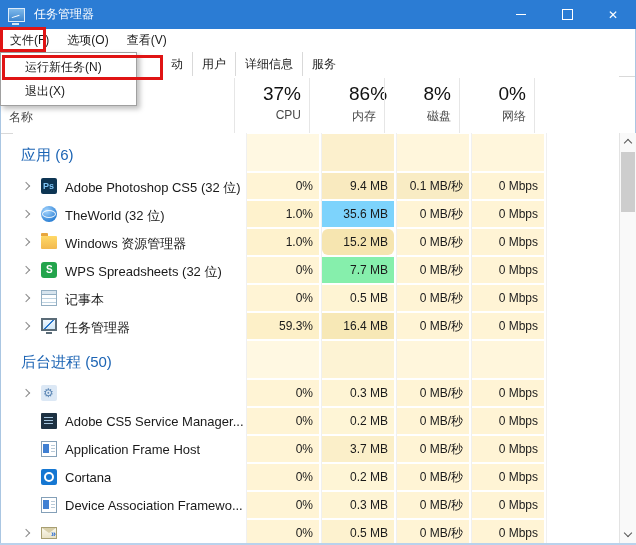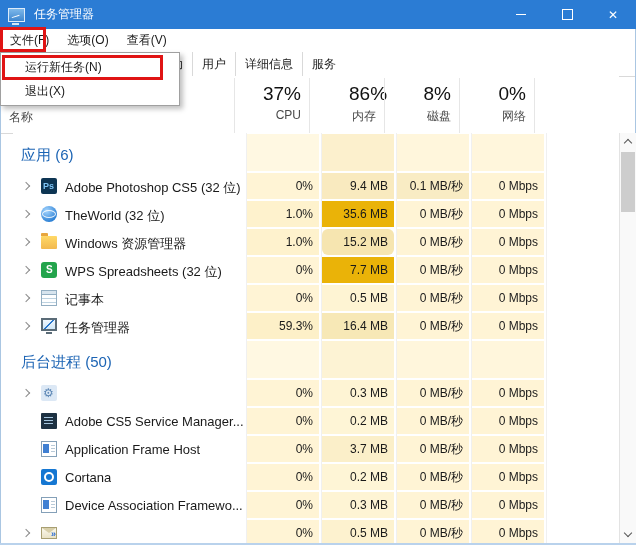--- a/index.html
+++ b/index.html
@@ -75,21 +75,21 @@
   .ic-envelope::before{content:"";left:0;top:0;border-left:7px solid transparent;border-right:7px solid transparent;border-top:5px solid #d8cfa9;}
   .ic-envelope::after{content:"»";color:#2b6cd4;font-weight:bold;font-size:9px;right:0px;bottom:-1px;line-height:1;}
   
   .scrollbar{position:absolute;left:619px;top:133px;width:17px;height:410px;background:#f9f9f9;border-left:1px solid #e3e3e3;box-sizing:border-box;}
   .sbtn{position:absolute;left:0;width:16px;height:17px;display:flex;align-items:center;justify-content:center;}
   .sbtn span{width:5px;height:5px;border:solid #555;border-width:0 1.5px 1.5px 0;display:block;}
   .sb-up{top:0;} .sb-up span{transform:rotate(225deg);margin-top:3px;}
   .sb-down{bottom:0;} .sb-down span{transform:rotate(45deg);margin-bottom:3px;}
   .sthumb{position:absolute;left:1px;top:19px;width:14px;height:60px;background:#cdcdcd;}
   
-  .dropdown{position:absolute;left:0px;top:52px;width:180px;background:#fff;border:1px solid #a0a0a0;box-shadow:3px 3px 5px rgba(0,0,0,.25);padding:2px 0;z-index:50;box-sizing:border-box;}
+  .dropdown{position:absolute;left:0px;top:52px;width:137px;background:#fff;border:1px solid #a0a0a0;box-shadow:3px 3px 5px rgba(0,0,0,.25);padding:2px 0;z-index:50;box-sizing:border-box;}
   .ditem{height:24px;line-height:24px;padding-left:24px;font-size:12px;}
   
   .ann{position:absolute;border:3px solid #e01414;box-sizing:border-box;z-index:60;}
   .ann-file{left:0;top:27px;width:46px;height:25px;}
   .ann-run{left:2px;top:55px;width:161px;height:25px;z-index:70;}
   
   .bottomstrip{position:absolute;left:0;bottom:0;width:636px;height:2px;background:#b9d2ec;}
 </style>
 </head>
 <body>
@@ -171,39 +171,39 @@
     <span class="cell c0" style="background: rgb(255, 244, 213);">0%</span>
     <span class="cell c1" style="background: rgb(249, 234, 191); text-align: right;">9.4 MB</span>
     <span class="cell c2" style="background: rgb(249, 236, 196);">0.1 MB/秒</span>
     <span class="cell c3" style="background: rgb(255, 244, 213);">0 Mbps</span>
   </div>
       <div class="prow">
     <span class="chev"></span>
     <span class="icon ic-theworld"></span>
     <span class="rname">TheWorld (32 位)</span>
     <span class="cell c0" style="background: rgb(254, 242, 205);">1.0%</span>
-    <span class="cell c1" style="background: #eab308;">35.6 MB</span>
+    <span class="cell c1" style="background: #7dd3fc;">35.6 MB</span>
     <span class="cell c2" style="background: rgb(255, 244, 213);">0 MB/秒</span>
     <span class="cell c3" style="background: rgb(255, 244, 213);">0 Mbps</span>
   </div>
       <div class="prow">
     <span class="chev"></span>
     <span class="icon ic-folder"></span>
     <span class="rname">Windows 资源管理器</span>
     <span class="cell c0" style="background: rgb(254, 242, 205);">1.0%</span>
     <span class="cell c1" style="background: rgb(246, 229, 176); border-radius: 6px;">15.2 MB</span>
     <span class="cell c2" style="background: rgb(255, 244, 213);">0 MB/秒</span>
     <span class="cell c3" style="background: rgb(255, 244, 213);">0 Mbps</span>
   </div>
       <div class="prow">
     <span class="chev"></span>
     <span class="icon ic-wps"></span>
     <span class="rname">WPS Spreadsheets (32 位)</span>
     <span class="cell c0" style="background: rgb(255, 244, 213);">0%</span>
-    <span class="cell c1" style="background: #eab308;">7.7 MB</span>
+    <span class="cell c1" style="background: #86efac;">7.7 MB</span>
     <span class="cell c2" style="background: rgb(255, 244, 213);">0 MB/秒</span>
     <span class="cell c3" style="background: rgb(255, 244, 213);">0 Mbps</span>
   </div>
       <div class="prow">
     <span class="chev"></span>
     <span class="icon ic-notepad"></span>
     <span class="rname">记事本</span>
     <span class="cell c0" style="background: rgb(255, 244, 213);">0%</span>
     <span class="cell c1" style="background: rgb(254, 244, 211);">0.5 MB</span>
     <span class="cell c2" style="background: rgb(255, 244, 213);">0 MB/秒</span>

